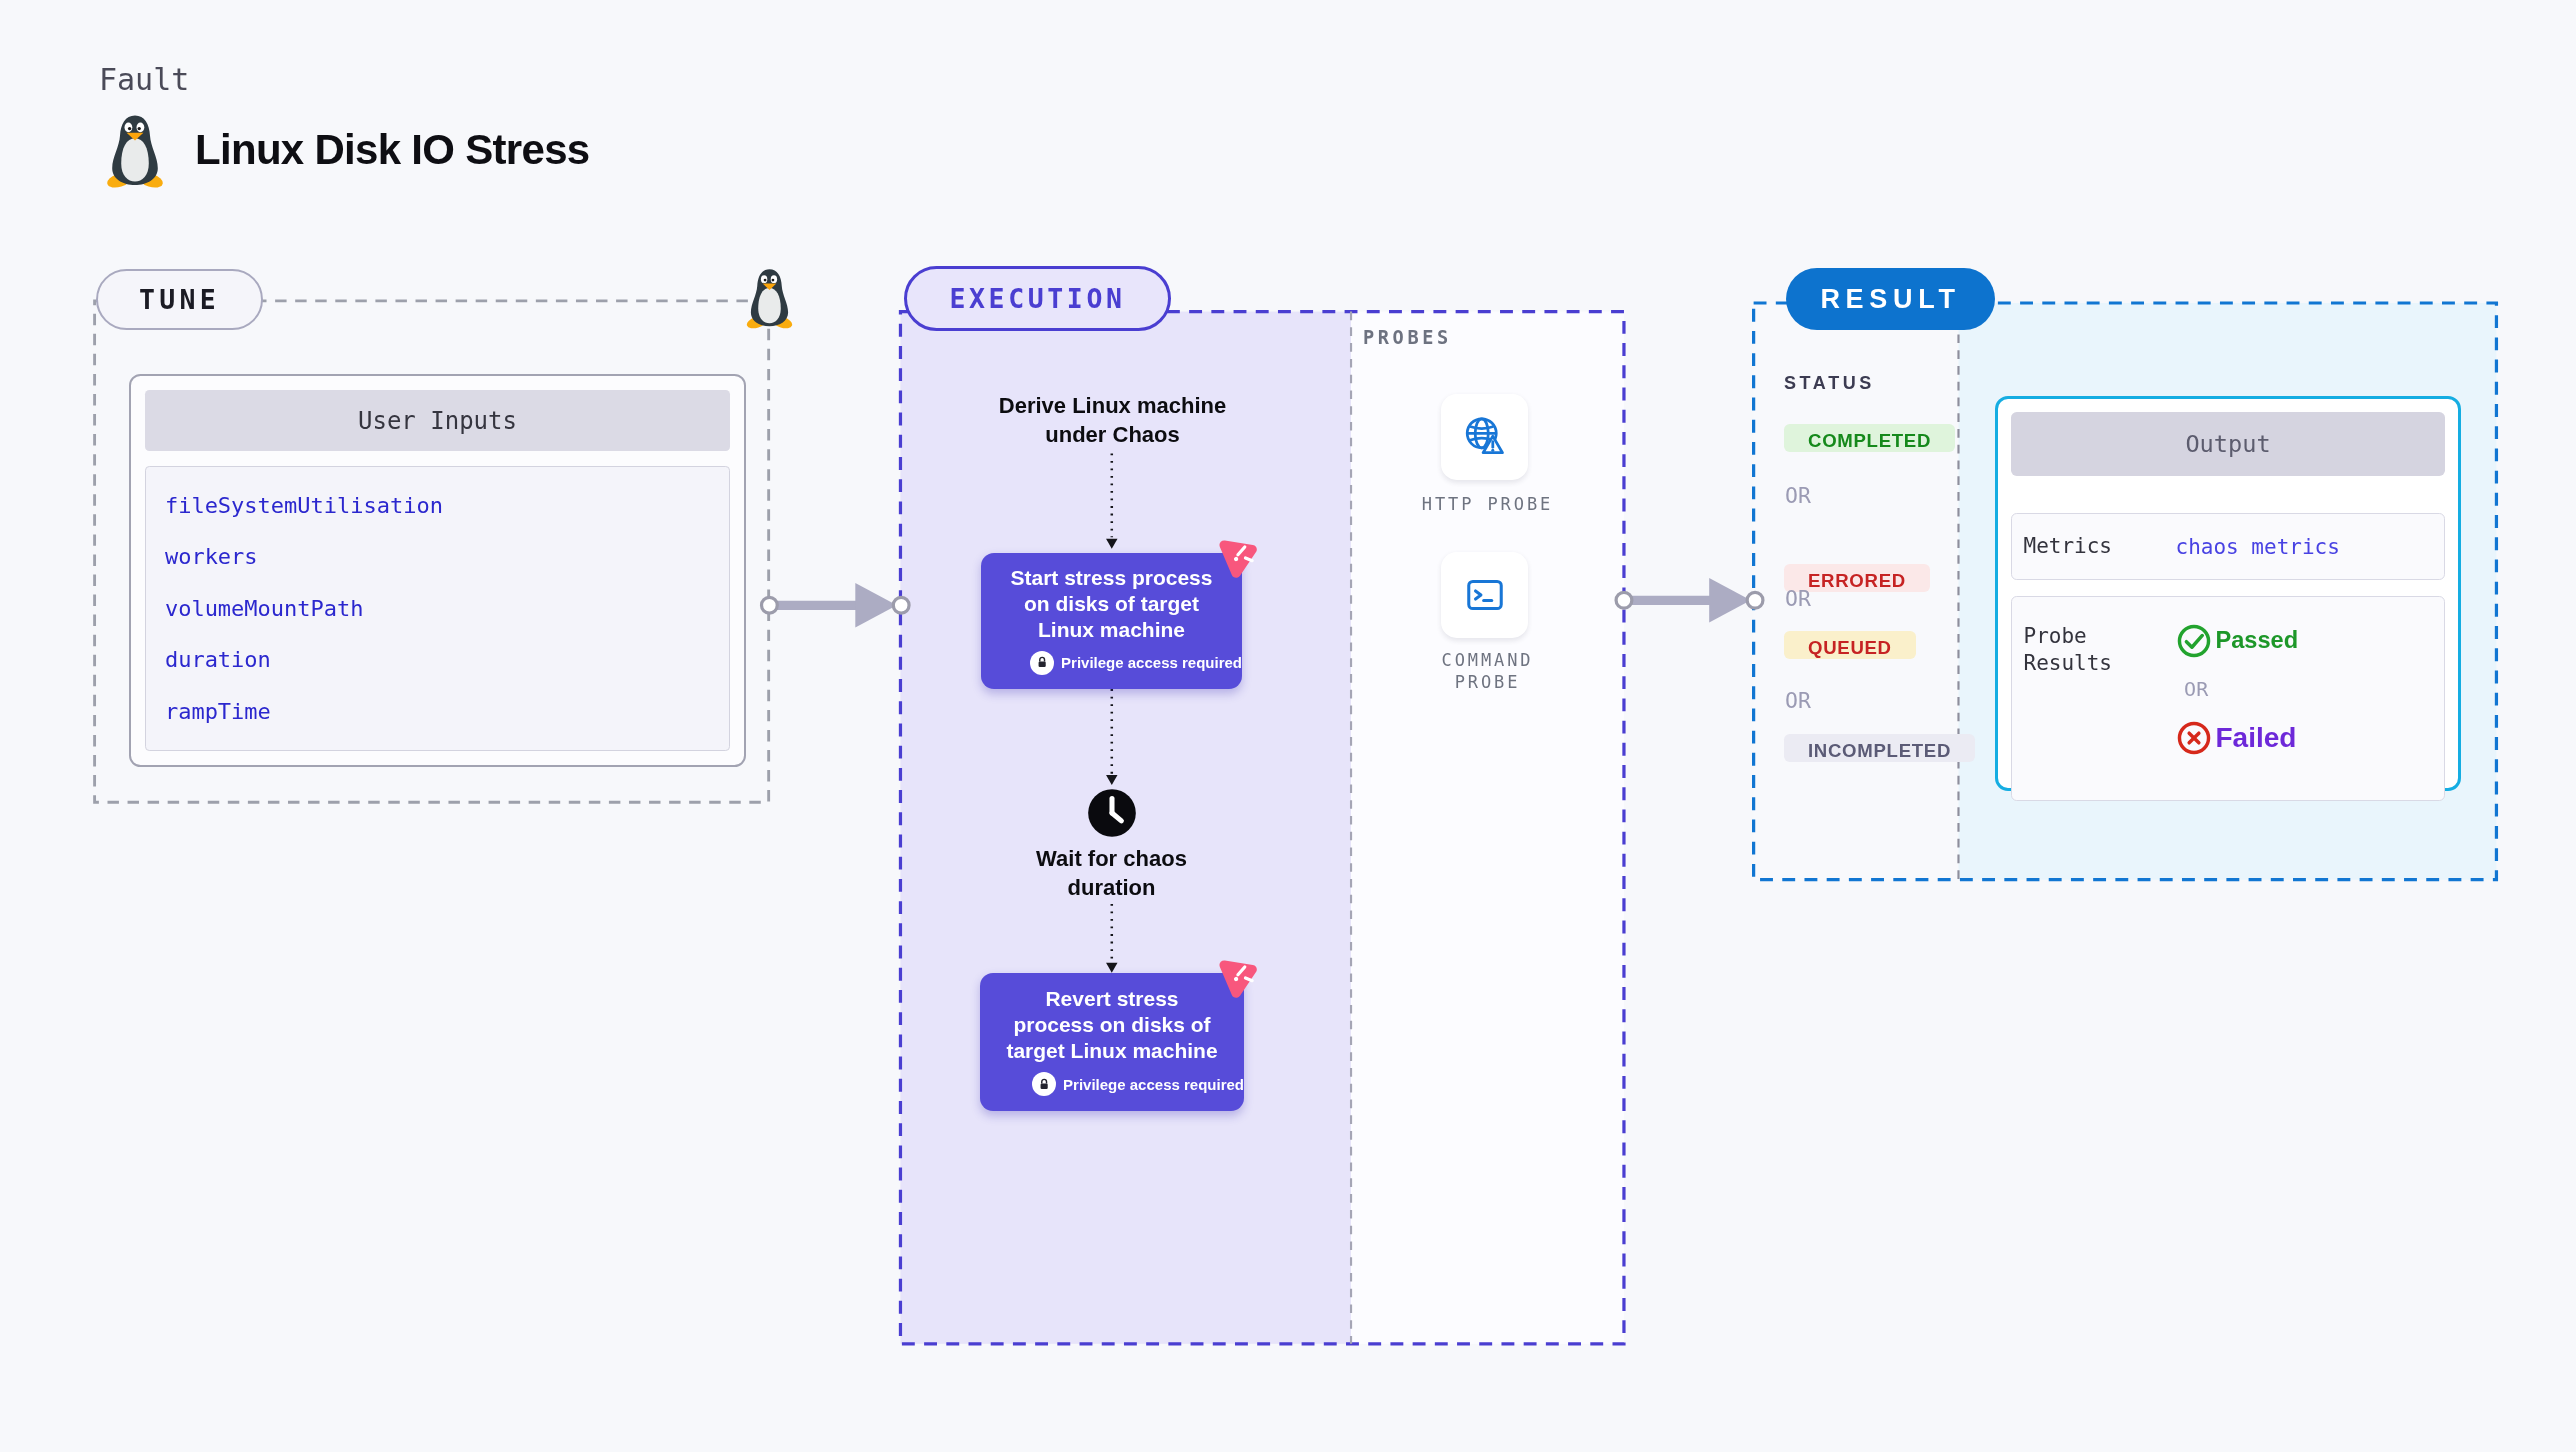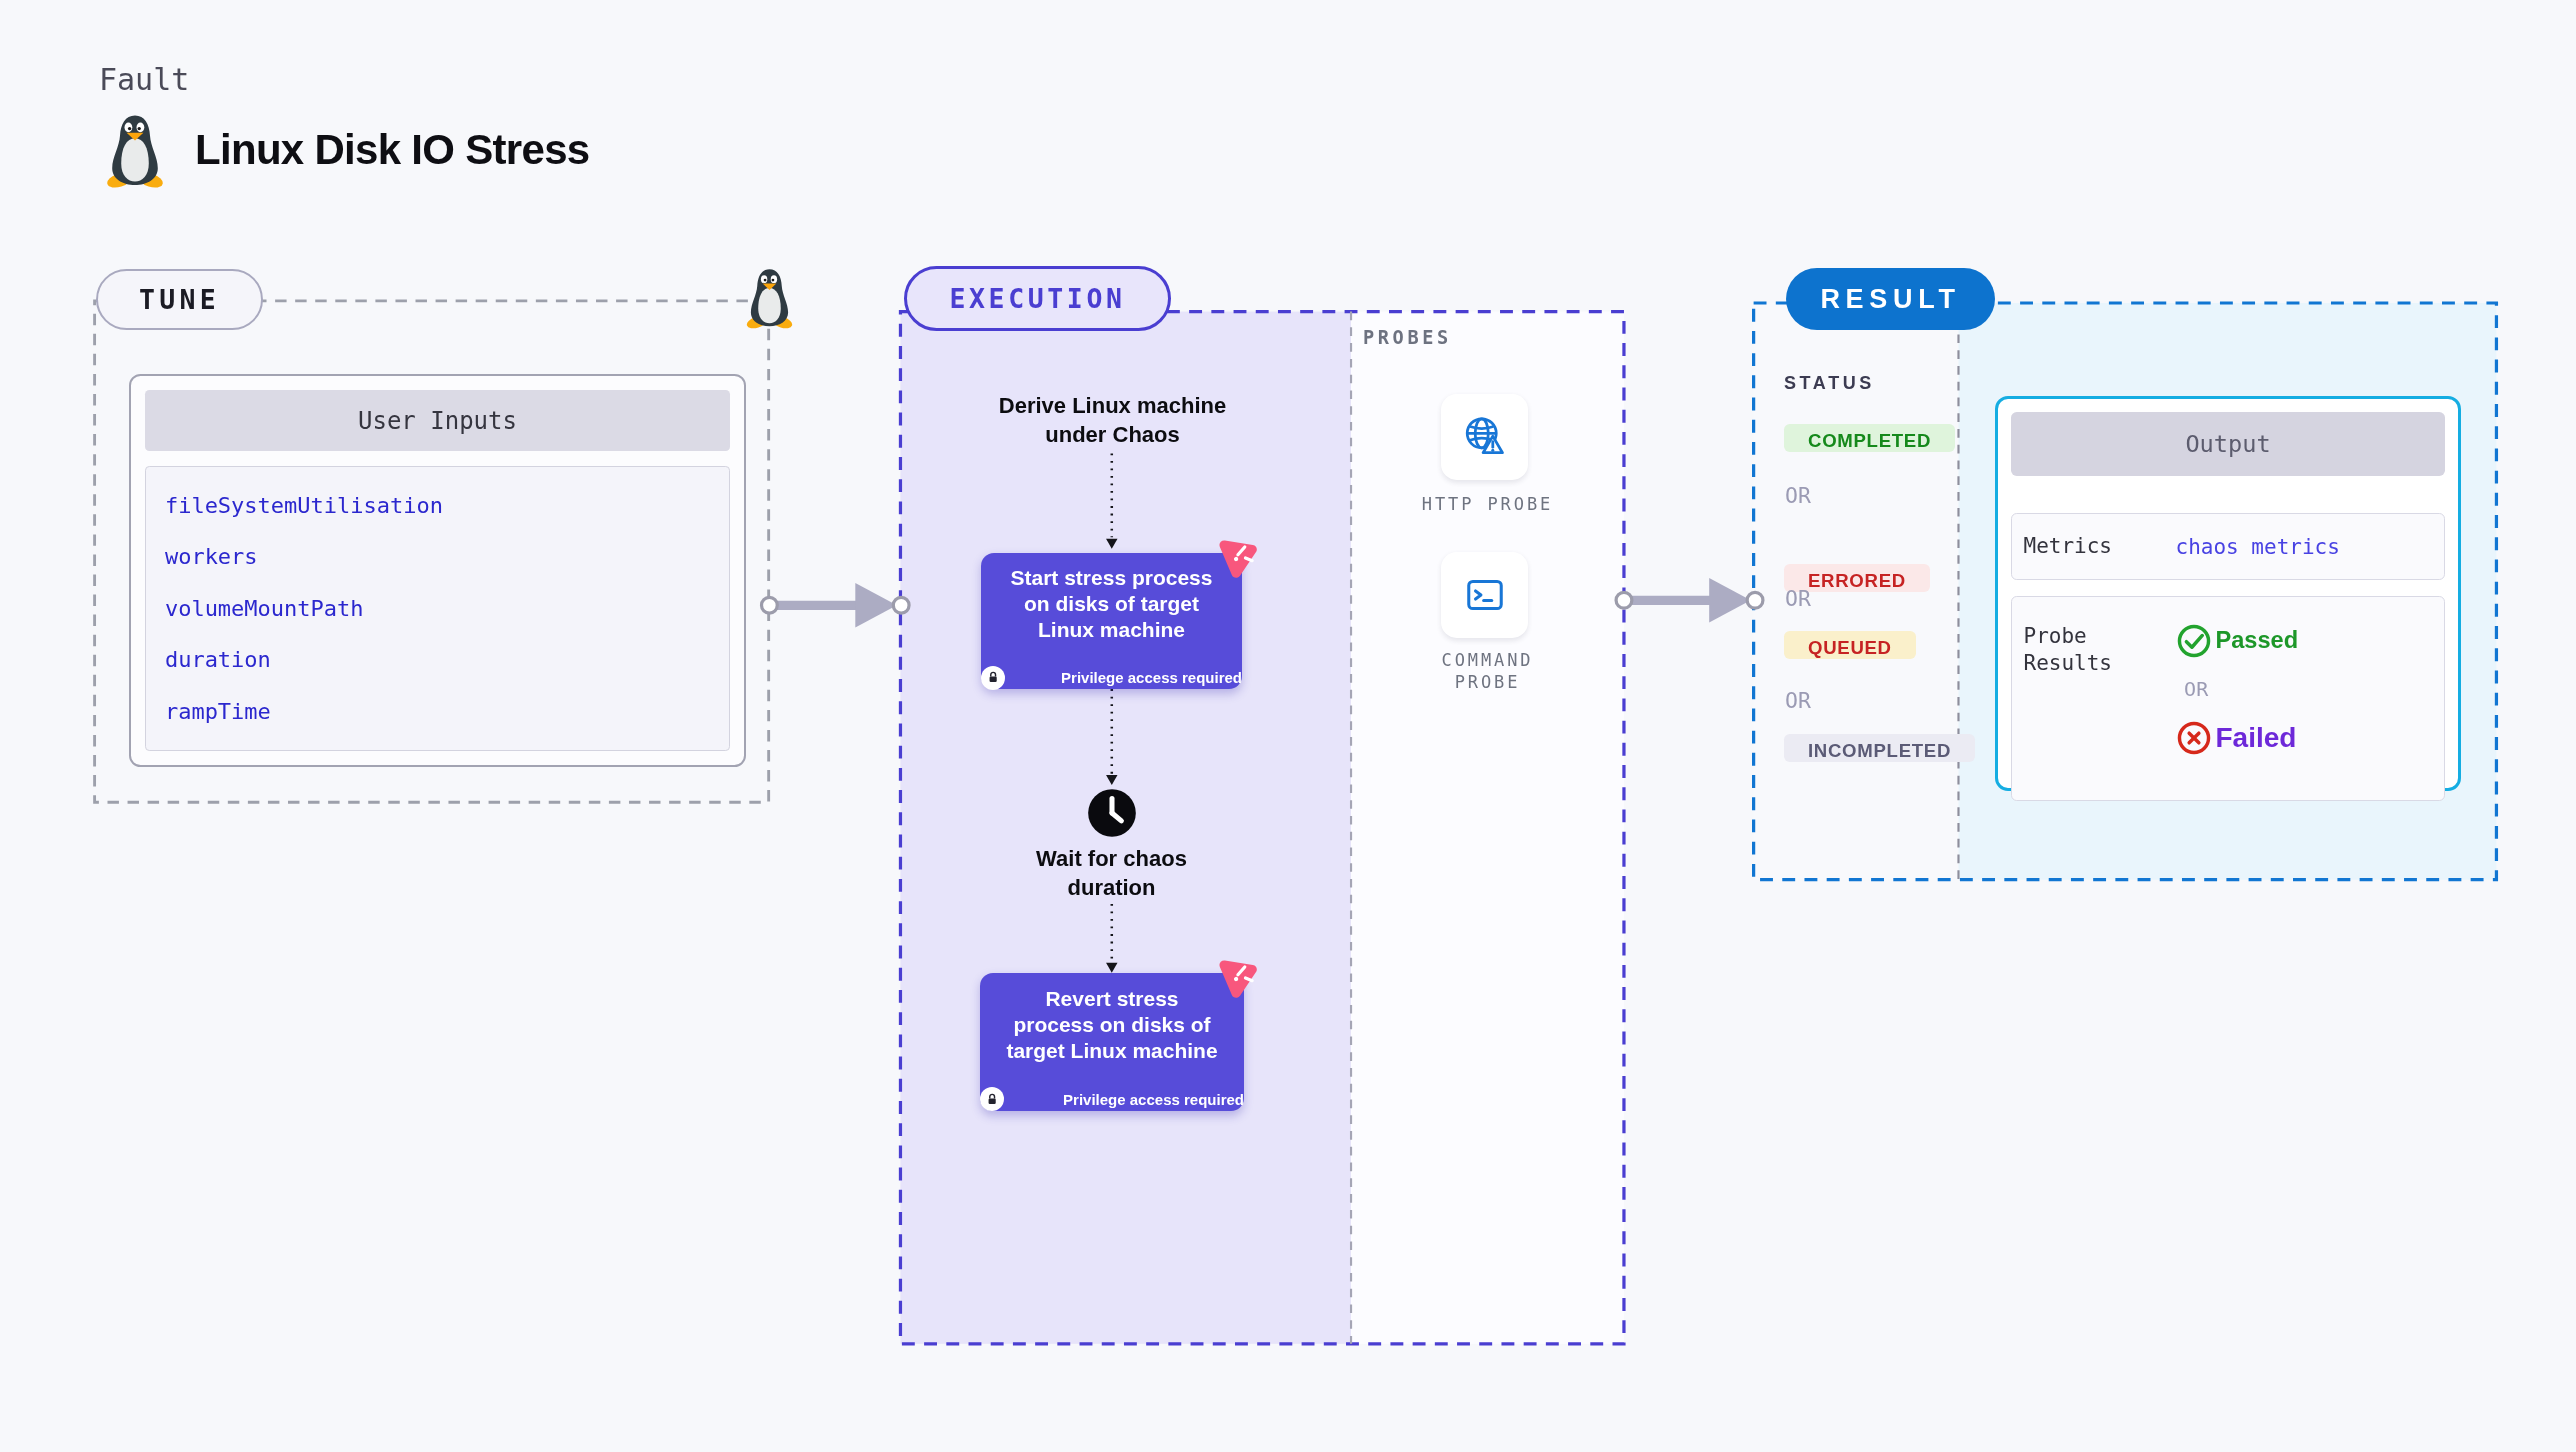--- a/index.html
+++ b/index.html
@@ -39,21 +39,21 @@
   
   .derive-text{left:969px;top:391px;width:287px;text-align:center;font-size:22px;font-weight:700;
                line-height:29px;color:#0C0C10;}
   .wait-text{left:1004px;top:844px;width:215px;text-align:center;font-size:22px;font-weight:700;
                line-height:29px;color:#0C0C10;}
   .action-box{background:#574CD9;border-radius:13px;color:#fff;text-align:center;
               box-shadow:0 4.3px 10px rgba(60,50,180,.28);box-sizing:border-box;}
   .start-box{left:981px;top:553px;width:261px;height:136px;padding-top:11.5px;}
   .revert-box{left:980px;top:973px;width:264px;height:138px;padding-top:13px;}
   .action-label{font-size:21px;font-weight:700;line-height:26px;}
-  .priv-row{display:flex;align-items:center;justify-content:space-between;gap:7.2px;margin-top:23px;}
+  .priv-row{display:flex;align-items:center;justify-content:flex-end;gap:7.2px;margin-top:8px;}
   .priv-circle{width:24px;height:24px;border-radius:50%;background:#fff;display:flex;
                align-items:center;justify-content:center;}
   .priv-label{font-size:15px;font-weight:600;color:#FFFFFF;}
   .pink-badge1{left:1216px;top:533px;}
   .pink-badge2{left:1216px;top:953px;}
   .clock-wrap{left:1086px;top:787px;}
 
   
   .probes-title{left:1363px;top:327px;font-size:18.6px;font-weight:700;letter-spacing:3.6px;color:#6D7280;}
   .probe-card{width:87px;height:86px;background:#FFFFFF;border-radius:15.8px;

